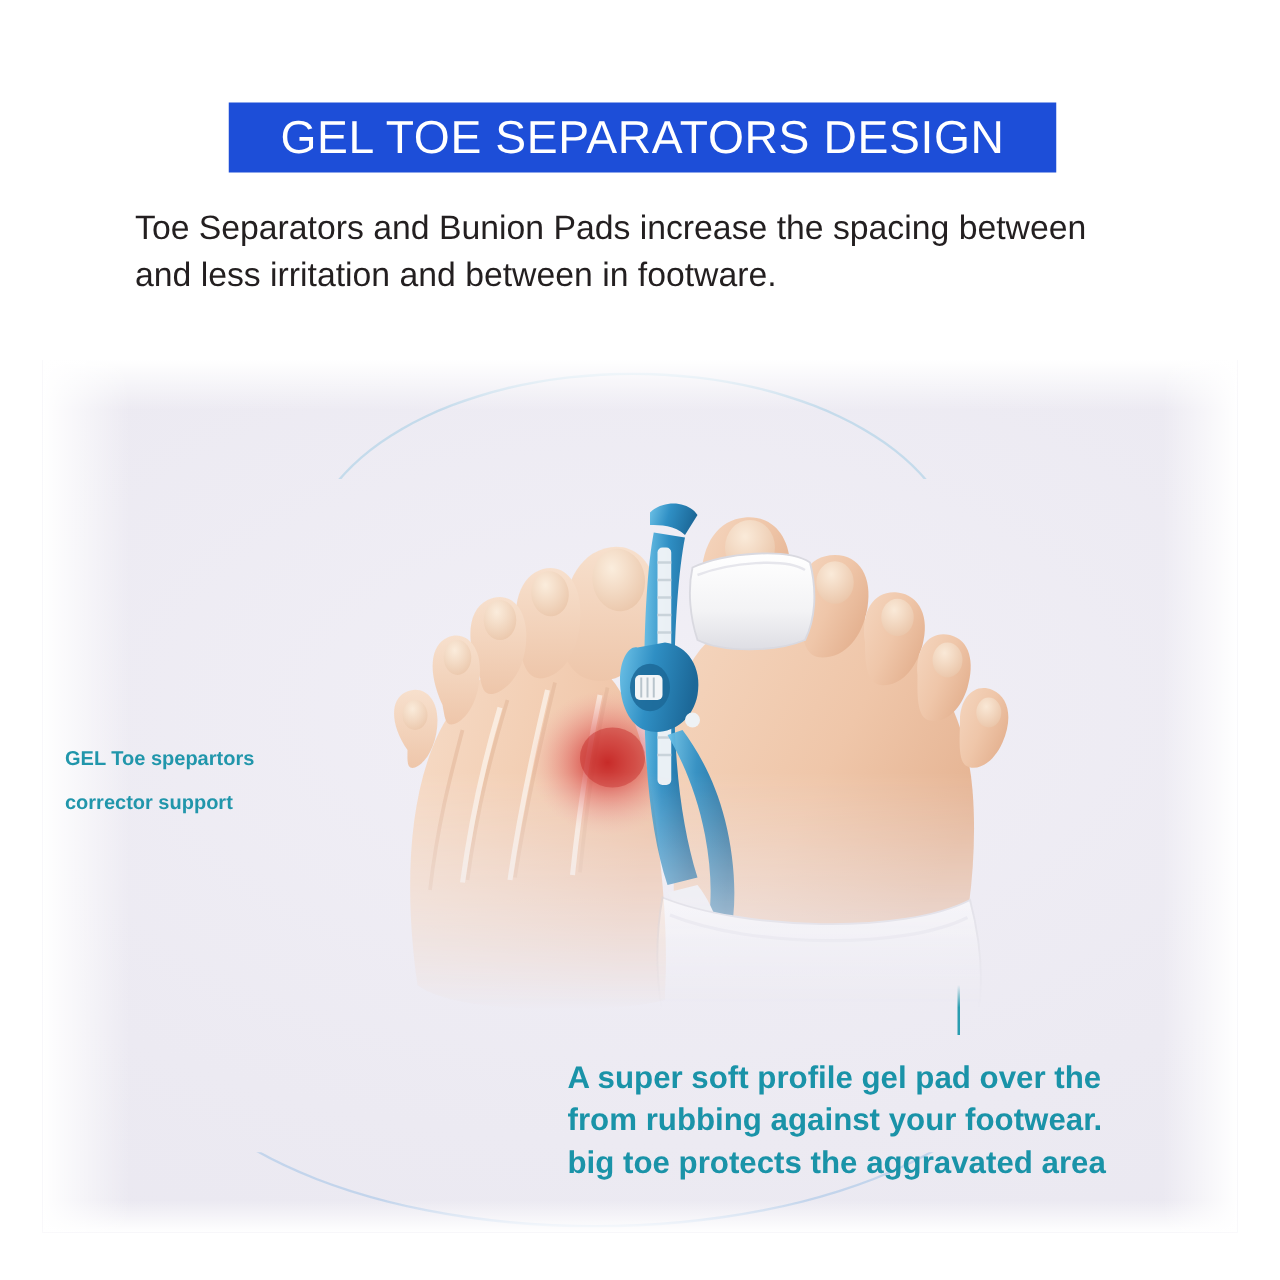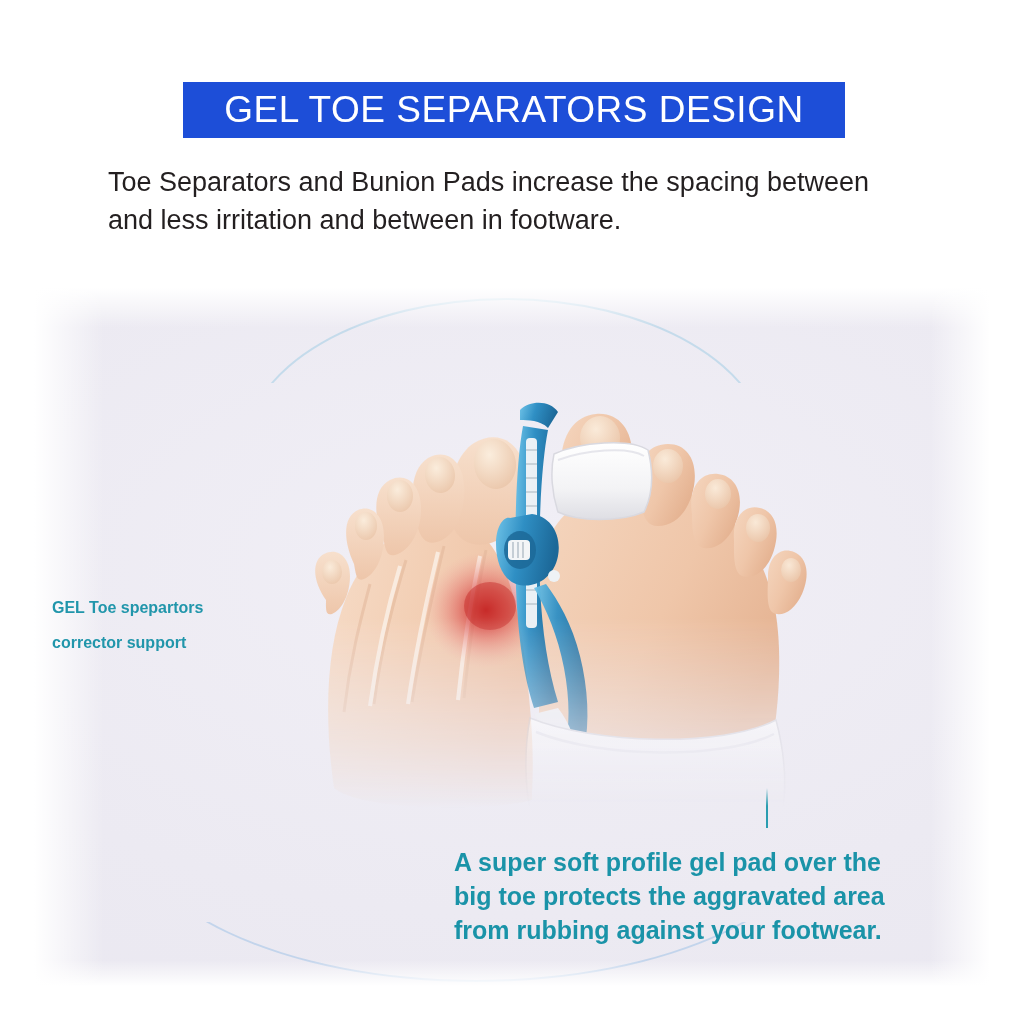--- a/index.html
+++ b/index.html
@@ -341,15 +341,15 @@
 
 <div id="caption-left">
   <span class="cline">GEL Toe spepartors</span>
   <span class="cline">corrector support</span>
 </div>
 
 <div id="pointer-line"></div>
 
 <div id="caption-bottom">
   <span class="cline">A super soft profile gel pad over the</span>
+  <span class="cline">from rubbing against your footwear.</span>
   <span class="cline">big toe protects the aggravated area</span>
-  <span class="cline">from rubbing against your footwear.</span>
 </div>
 
 </body></html>

